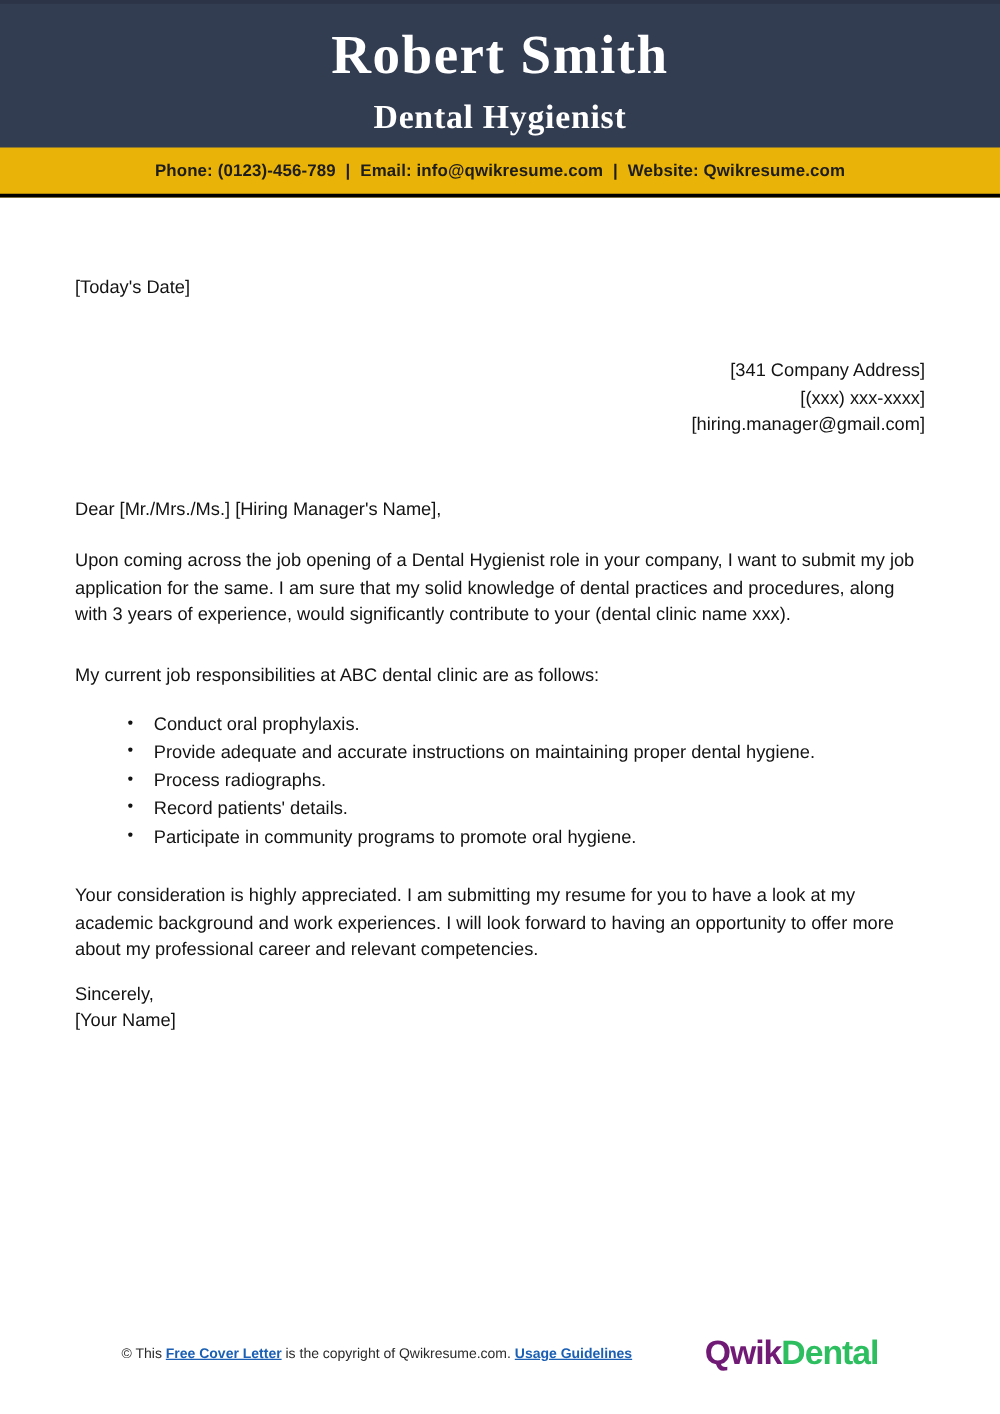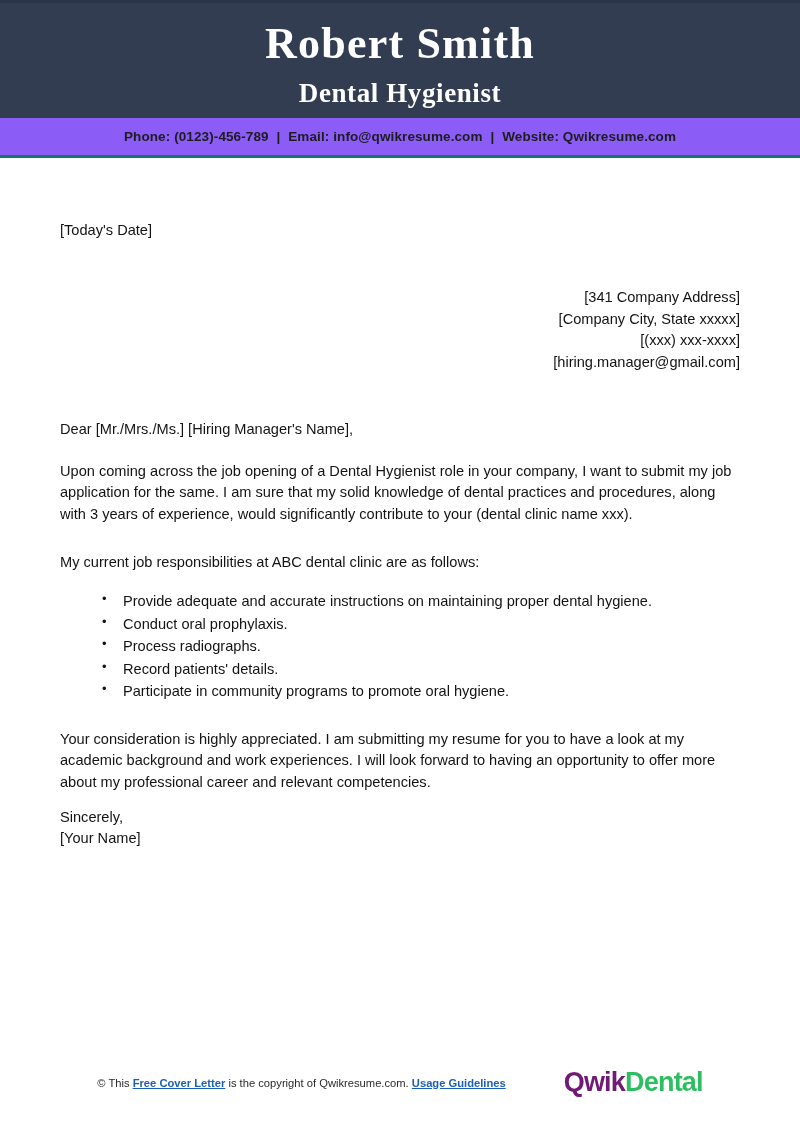--- a/index.html
+++ b/index.html
@@ -52,22 +52,22 @@
     padding-top: 14px;
   }
 
   
   .contact-band {
     position: absolute;
     top: 118px;
     left: 0;
     width: 800px;
     height: 40px;
-    background: #8b5cf6;
-    border-bottom: 3px solid #0f766e;
+    background: #eab308;
+    border-bottom: 3px solid #000000;
     box-sizing: border-box;
     display: flex;
     align-items: center;
     justify-content: center;
   }
   .contact-line {
     font-family: "Liberation Sans", sans-serif;
     font-size: 13.5px;
     font-weight: bold;
     color: #1d1d1d;
@@ -186,34 +186,33 @@
       <span>Qwikresume.com</span>
     </div>
   </div>
 
   <div class="body-area">
 
     <div class="txt date-line">[Today's Date]</div>
 
     <div class="txt addr-block">
       <div>[341 Company Address]</div>
-      <div>[Company City, State xxxxx]</div>
       <div>[(xxx) xxx-xxxx]</div>
       <div>[hiring.manager@gmail.com]</div>
     </div>
 
     <div class="txt salutation">Dear [Mr./Mrs./Ms.] [Hiring Manager's Name],</div>
 
     <div class="txt para">Upon coming across the job opening of a Dental Hygienist role in your company, I want to submit my job application for the same. I am sure that my solid knowledge of dental practices and procedures, along with 3 years of experience, would significantly contribute to your (dental clinic name xxx).</div>
 
     <div class="txt para-resp">My current job responsibilities at ABC dental clinic are as follows:</div>
 
     <ul class="duties">
+      <li>Conduct oral prophylaxis.</li>
       <li>Provide adequate and accurate instructions on maintaining proper dental hygiene.</li>
-      <li>Conduct oral prophylaxis.</li>
       <li>Process radiographs.</li>
       <li>Record patients' details.</li>
       <li>Participate in community programs to promote oral hygiene.</li>
     </ul>
 
     <div class="txt para-close">Your consideration is highly appreciated. I am submitting my resume for you to have a look at my academic background and work experiences. I will look forward to having an opportunity to offer more about my professional career and relevant competencies.</div>
 
     <div class="txt signoff">
       <div>Sincerely,</div>
       <div>[Your Name]</div>

